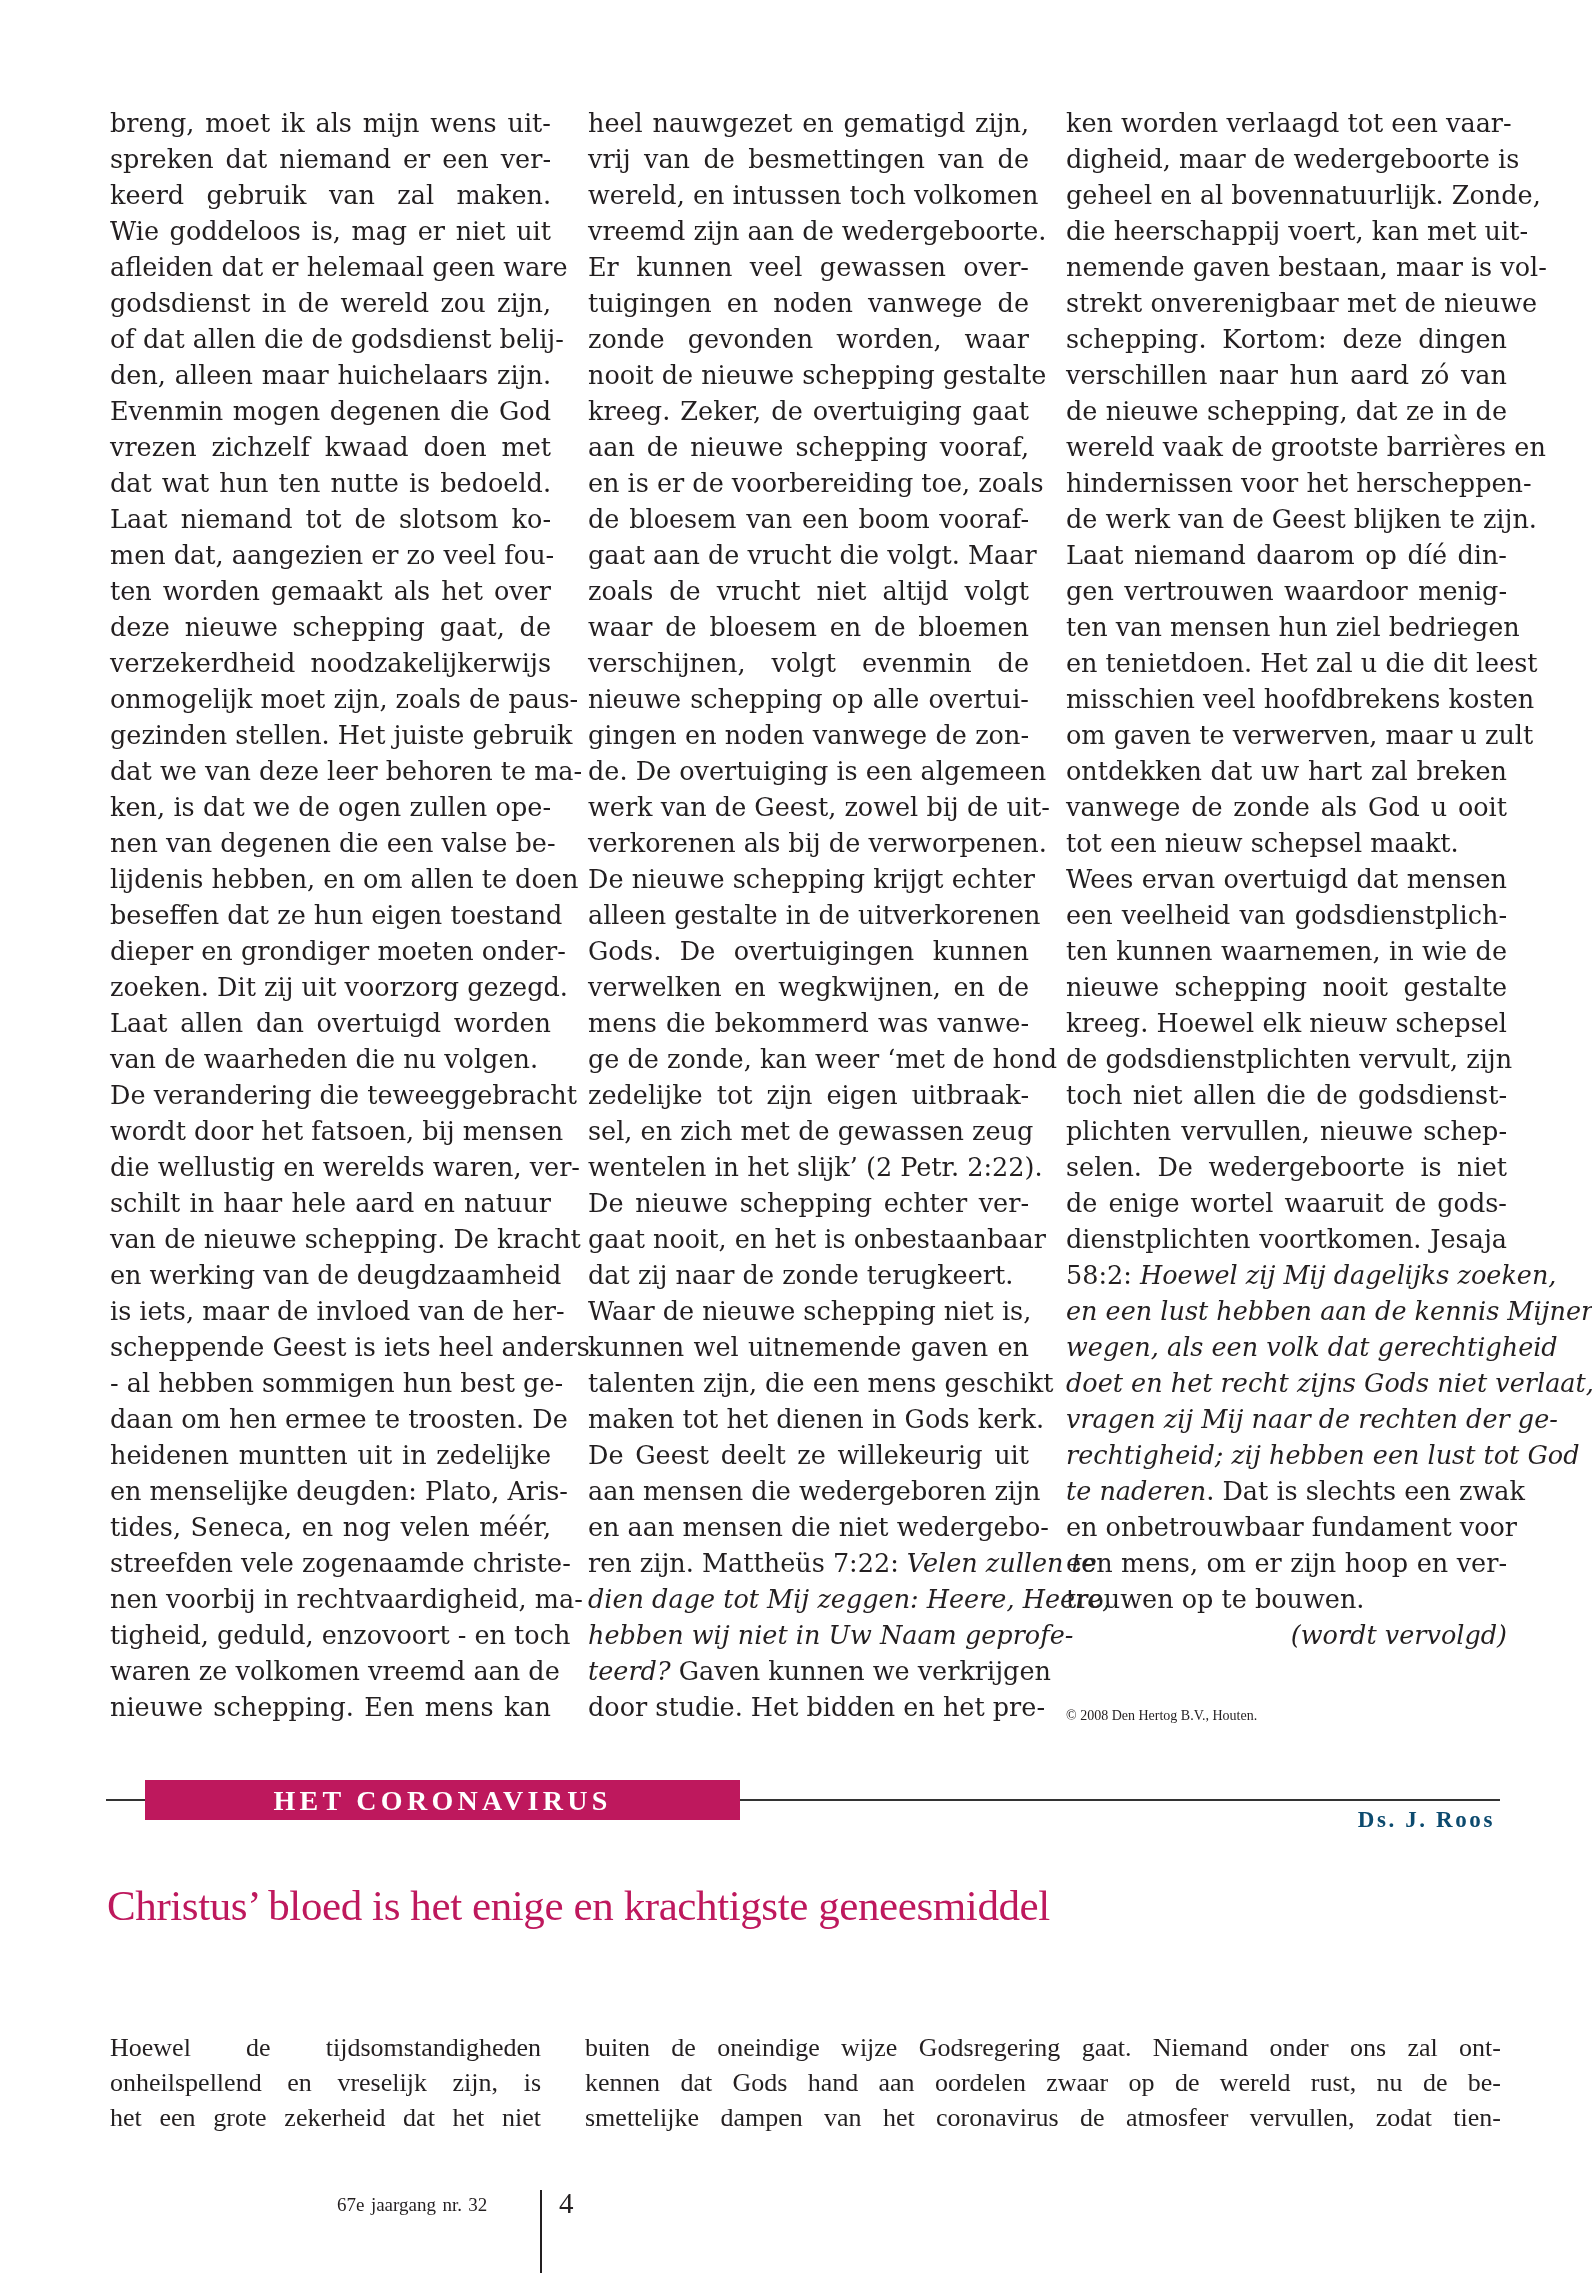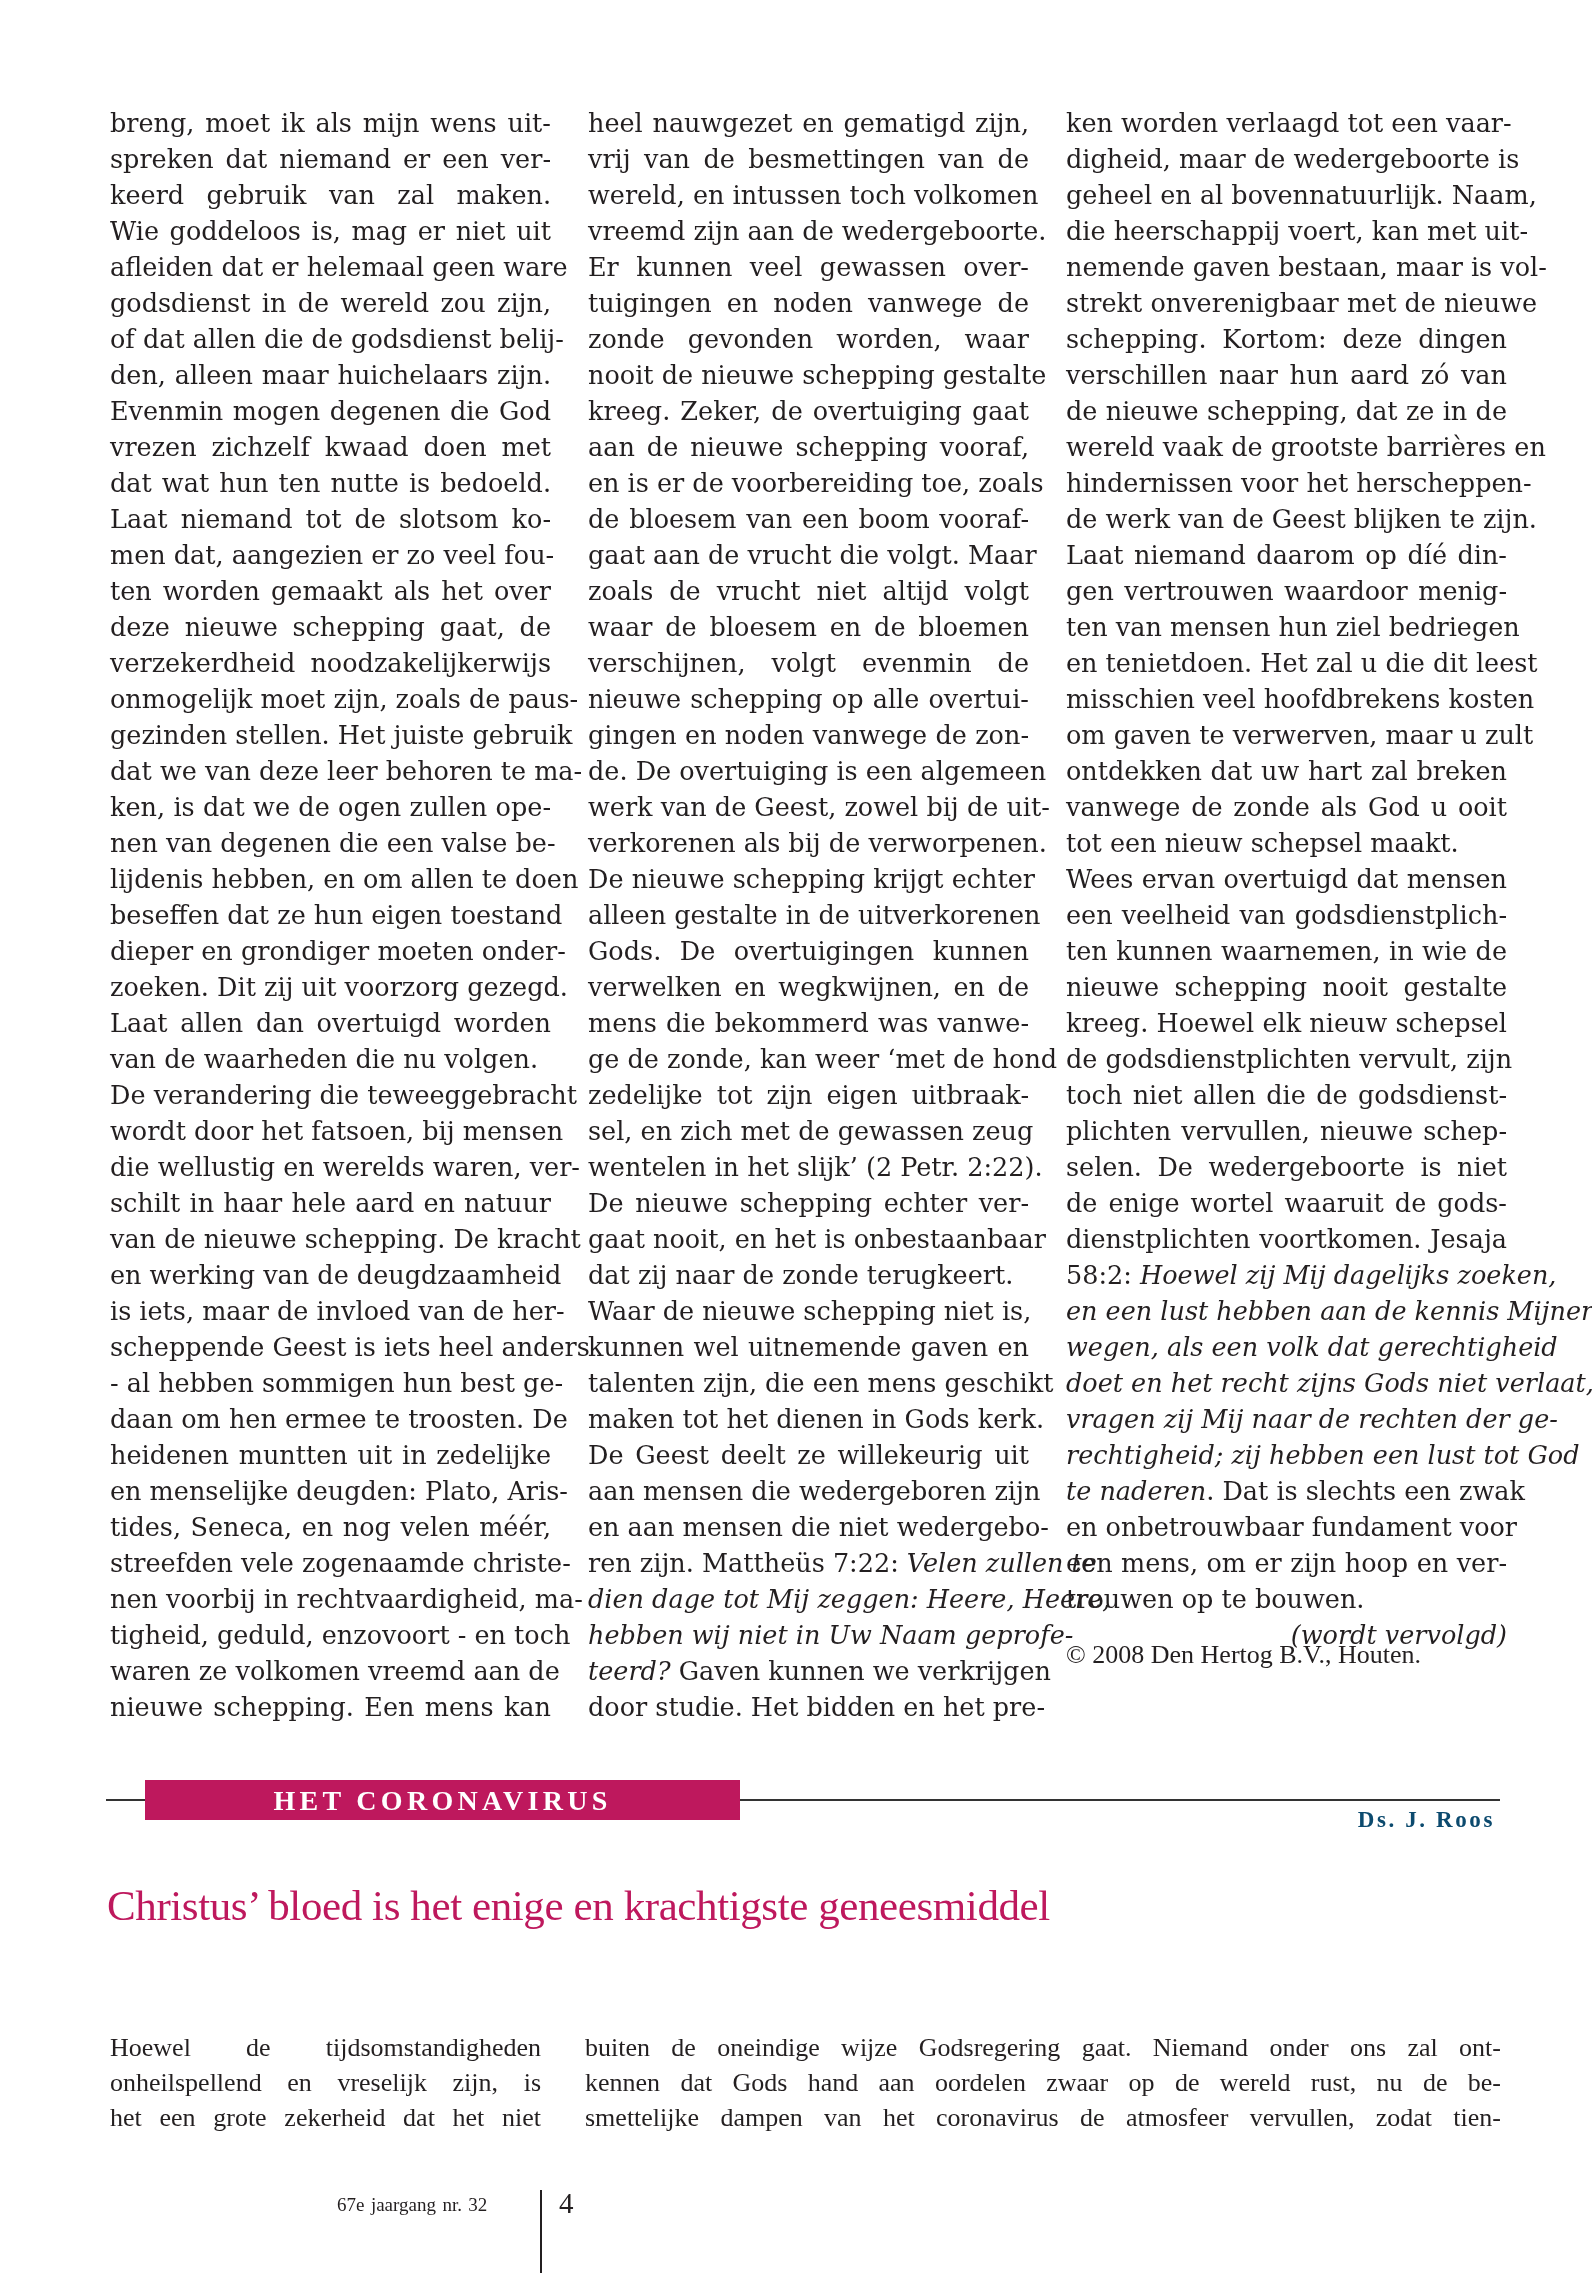--- a/index.html
+++ b/index.html
@@ -6,21 +6,21 @@
   body { width: 1592px; height: 2295px; position: relative; overflow: hidden;
          font-family: "DejaVu Serif", "Liberation Serif", serif; color: #231f20; }
   .col { position: absolute; top: 105px; width: 441px; font-size: 25.5px; line-height: 36px; }
   .col .ln { display: block; white-space: nowrap; text-align: justify; text-align-last: justify; height: 36px; overflow: visible; }
   .col .ln.last { text-align-last: left; }
   .col .ln.right { text-align: right; text-align-last: right; }
   #col1 { left: 110px; }
   #col2 { left: 588px; }
   #col3 { left: 1066px; }
   i, .it { font-style: italic; }
-  .copyright { position: absolute; left: 1066px; top: 1640px; font-size: 26px; font-family: "Liberation Serif", serif; }
+  .copyright { position: absolute; left: 1066px; top: 1708px; font-size: 14px; font-family: "Liberation Serif", serif; }
 
   .section-rule { position: absolute; left: 106px; top: 1799px; width: 1394px; height: 1.7px; background: #333; }
   .section-box { position: absolute; left: 145px; top: 1780px; width: 595px; height: 40px; background: #be185d; }
   .section-label { position: absolute; left: 0; right: 0; top: 5.2px; text-align: center; color: #fff;
                    font-family: "Liberation Serif", serif; font-weight: bold; font-size: 28px; letter-spacing: 4.3px; }
   .author { position: absolute; right: 97px; top: 1807px; color: #0c4a6e; font-family: "Liberation Serif", serif;
             font-weight: bold; font-size: 23px; letter-spacing: 2.6px; }
   .headline { position: absolute; left: 107px; top: 1881px; font-family: "Liberation Serif", serif; font-size: 43px;
               color: #be185d; letter-spacing: -0.4px; white-space: nowrap; }
   .b-col1 { position: absolute; left: 110px; top: 2030px; width: 431px; font-family: "Liberation Serif", serif; font-size: 26px; line-height: 35px; }
@@ -124,21 +124,21 @@
     <span class="ln "><span>en aan mensen die niet wedergebo-</span></span>
     <span class="ln "><span>ren zijn. Mattheüs 7:22: </span><span class="it">Velen zullen te</span></span>
     <span class="ln "><span class="it">dien dage tot Mij zeggen: Heere, Heere,</span></span>
     <span class="ln "><span class="it">hebben wij niet in Uw Naam geprofe-</span></span>
     <span class="ln "><span class="it">teerd?</span><span> Gaven kunnen we verkrijgen</span></span>
     <span class="ln "><span>door studie. Het bidden en het pre-</span></span>
   </div>
 <div id="col3" class="col">
     <span class="ln "><span>ken worden verlaagd tot een vaar-</span></span>
     <span class="ln "><span>digheid, maar de wedergeboorte is</span></span>
-    <span class="ln "><span>geheel en al bovennatuurlijk. Naam,</span></span>
+    <span class="ln "><span>geheel en al bovennatuurlijk. Zonde,</span></span>
     <span class="ln "><span>die heerschappij voert, kan met uit-</span></span>
     <span class="ln "><span>nemende gaven bestaan, maar is vol-</span></span>
     <span class="ln "><span>strekt onverenigbaar met de nieuwe</span></span>
     <span class="ln "><span>schepping. Kortom: deze dingen</span></span>
     <span class="ln "><span>verschillen naar hun aard zó van</span></span>
     <span class="ln "><span>de nieuwe schepping, dat ze in de</span></span>
     <span class="ln "><span>wereld vaak de grootste barrières en</span></span>
     <span class="ln "><span>hindernissen voor het herscheppen-</span></span>
     <span class="ln "><span>de werk van de Geest blijken te zijn.</span></span>
     <span class="ln "><span>Laat niemand daarom op díé din-</span></span>

